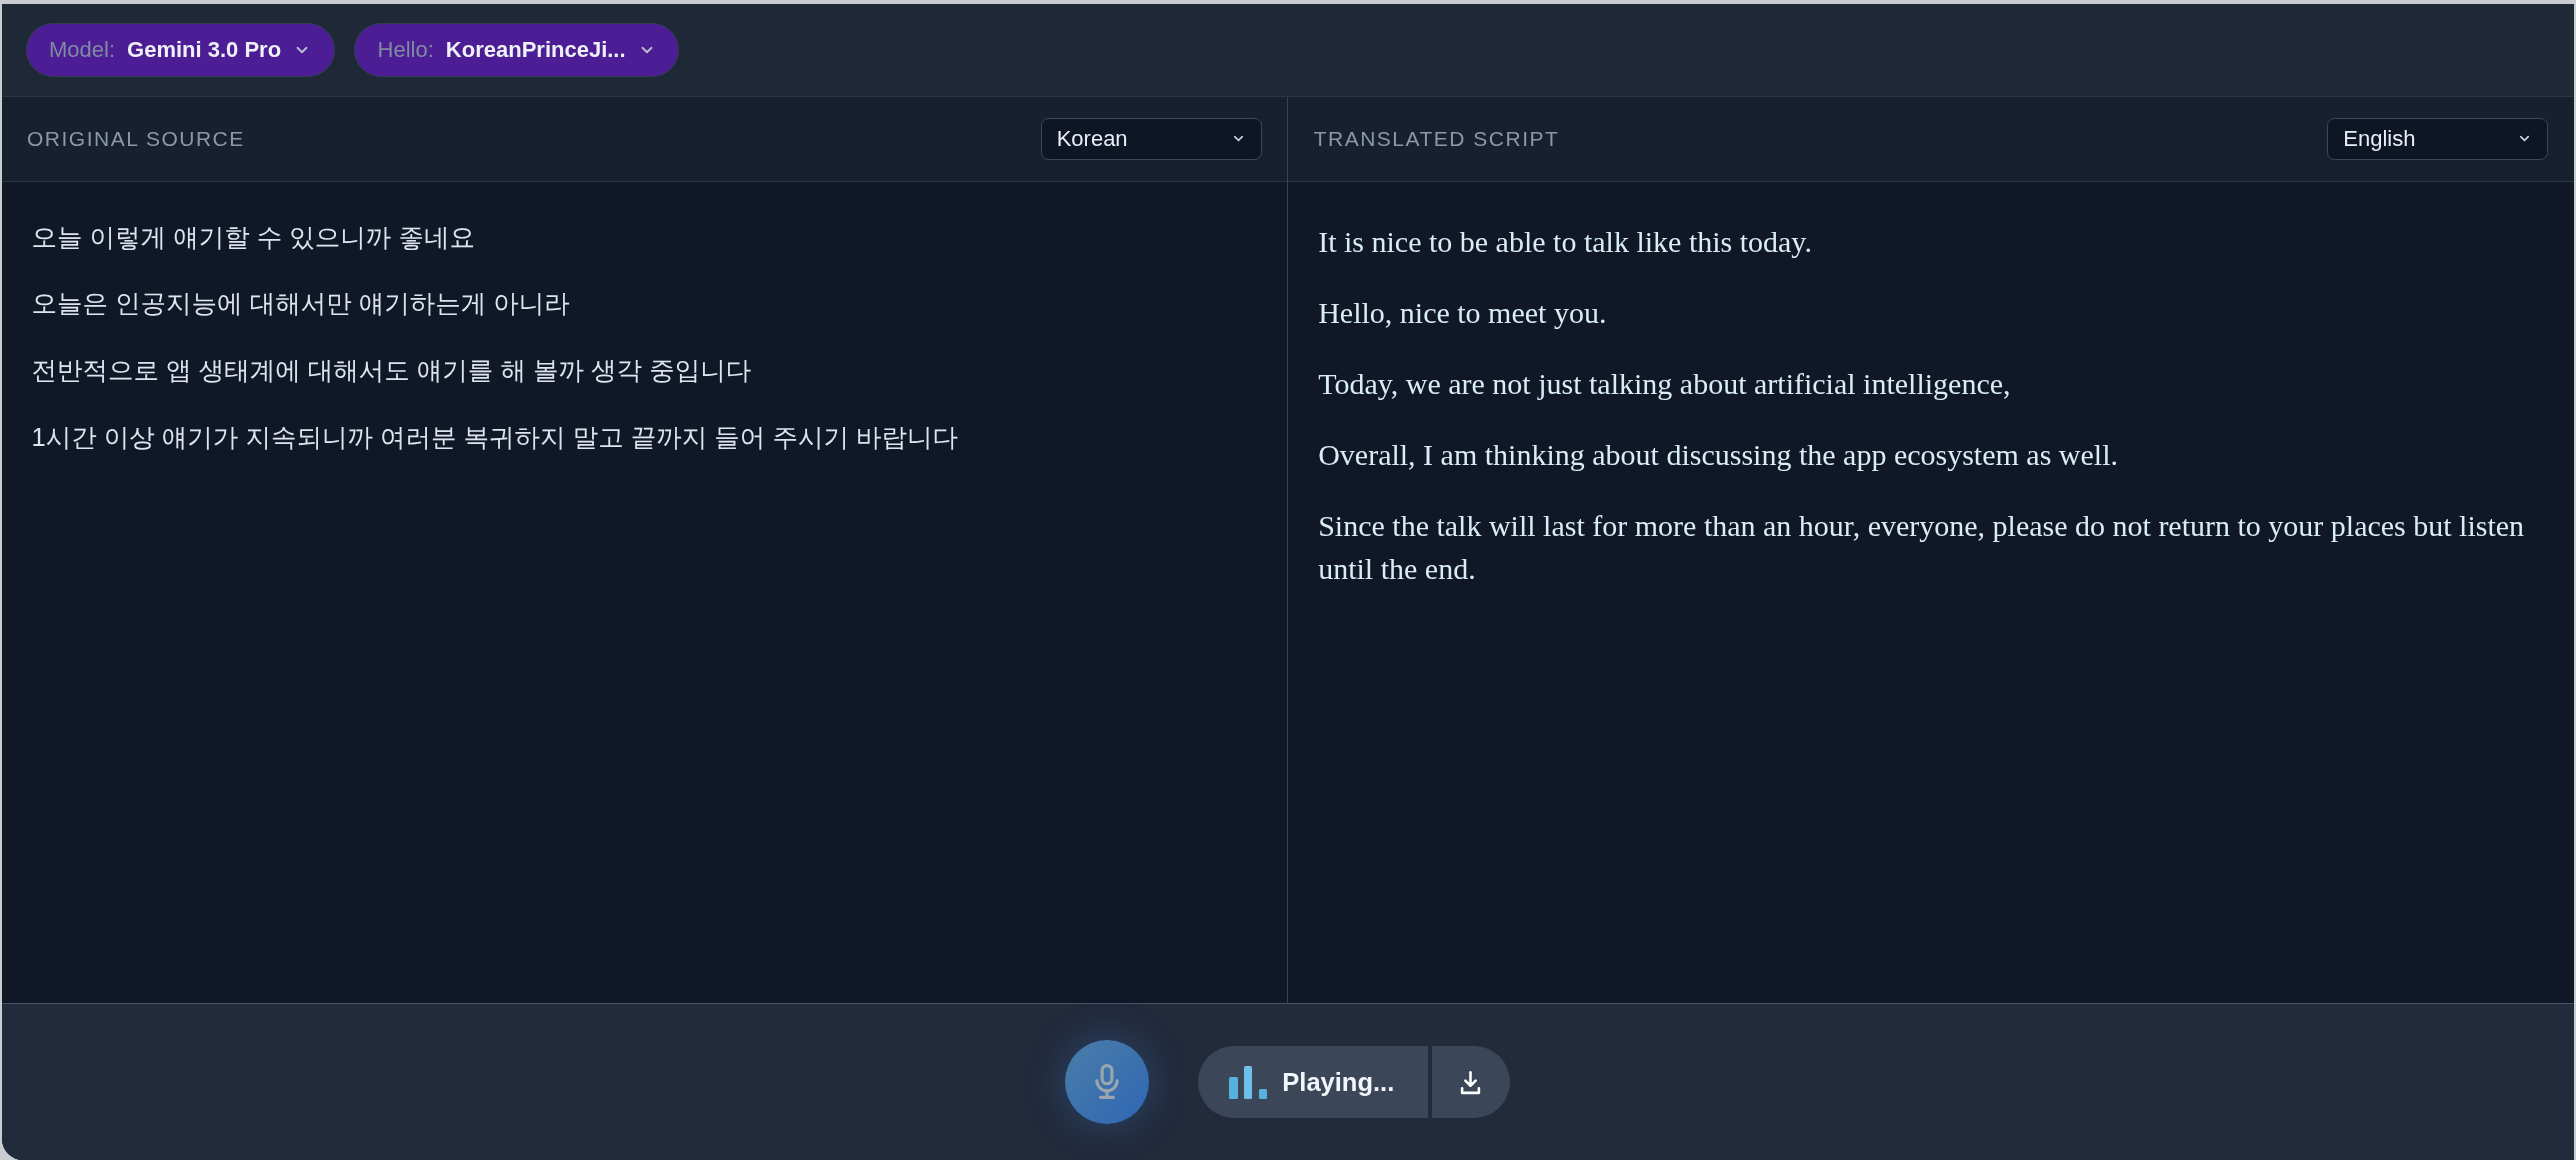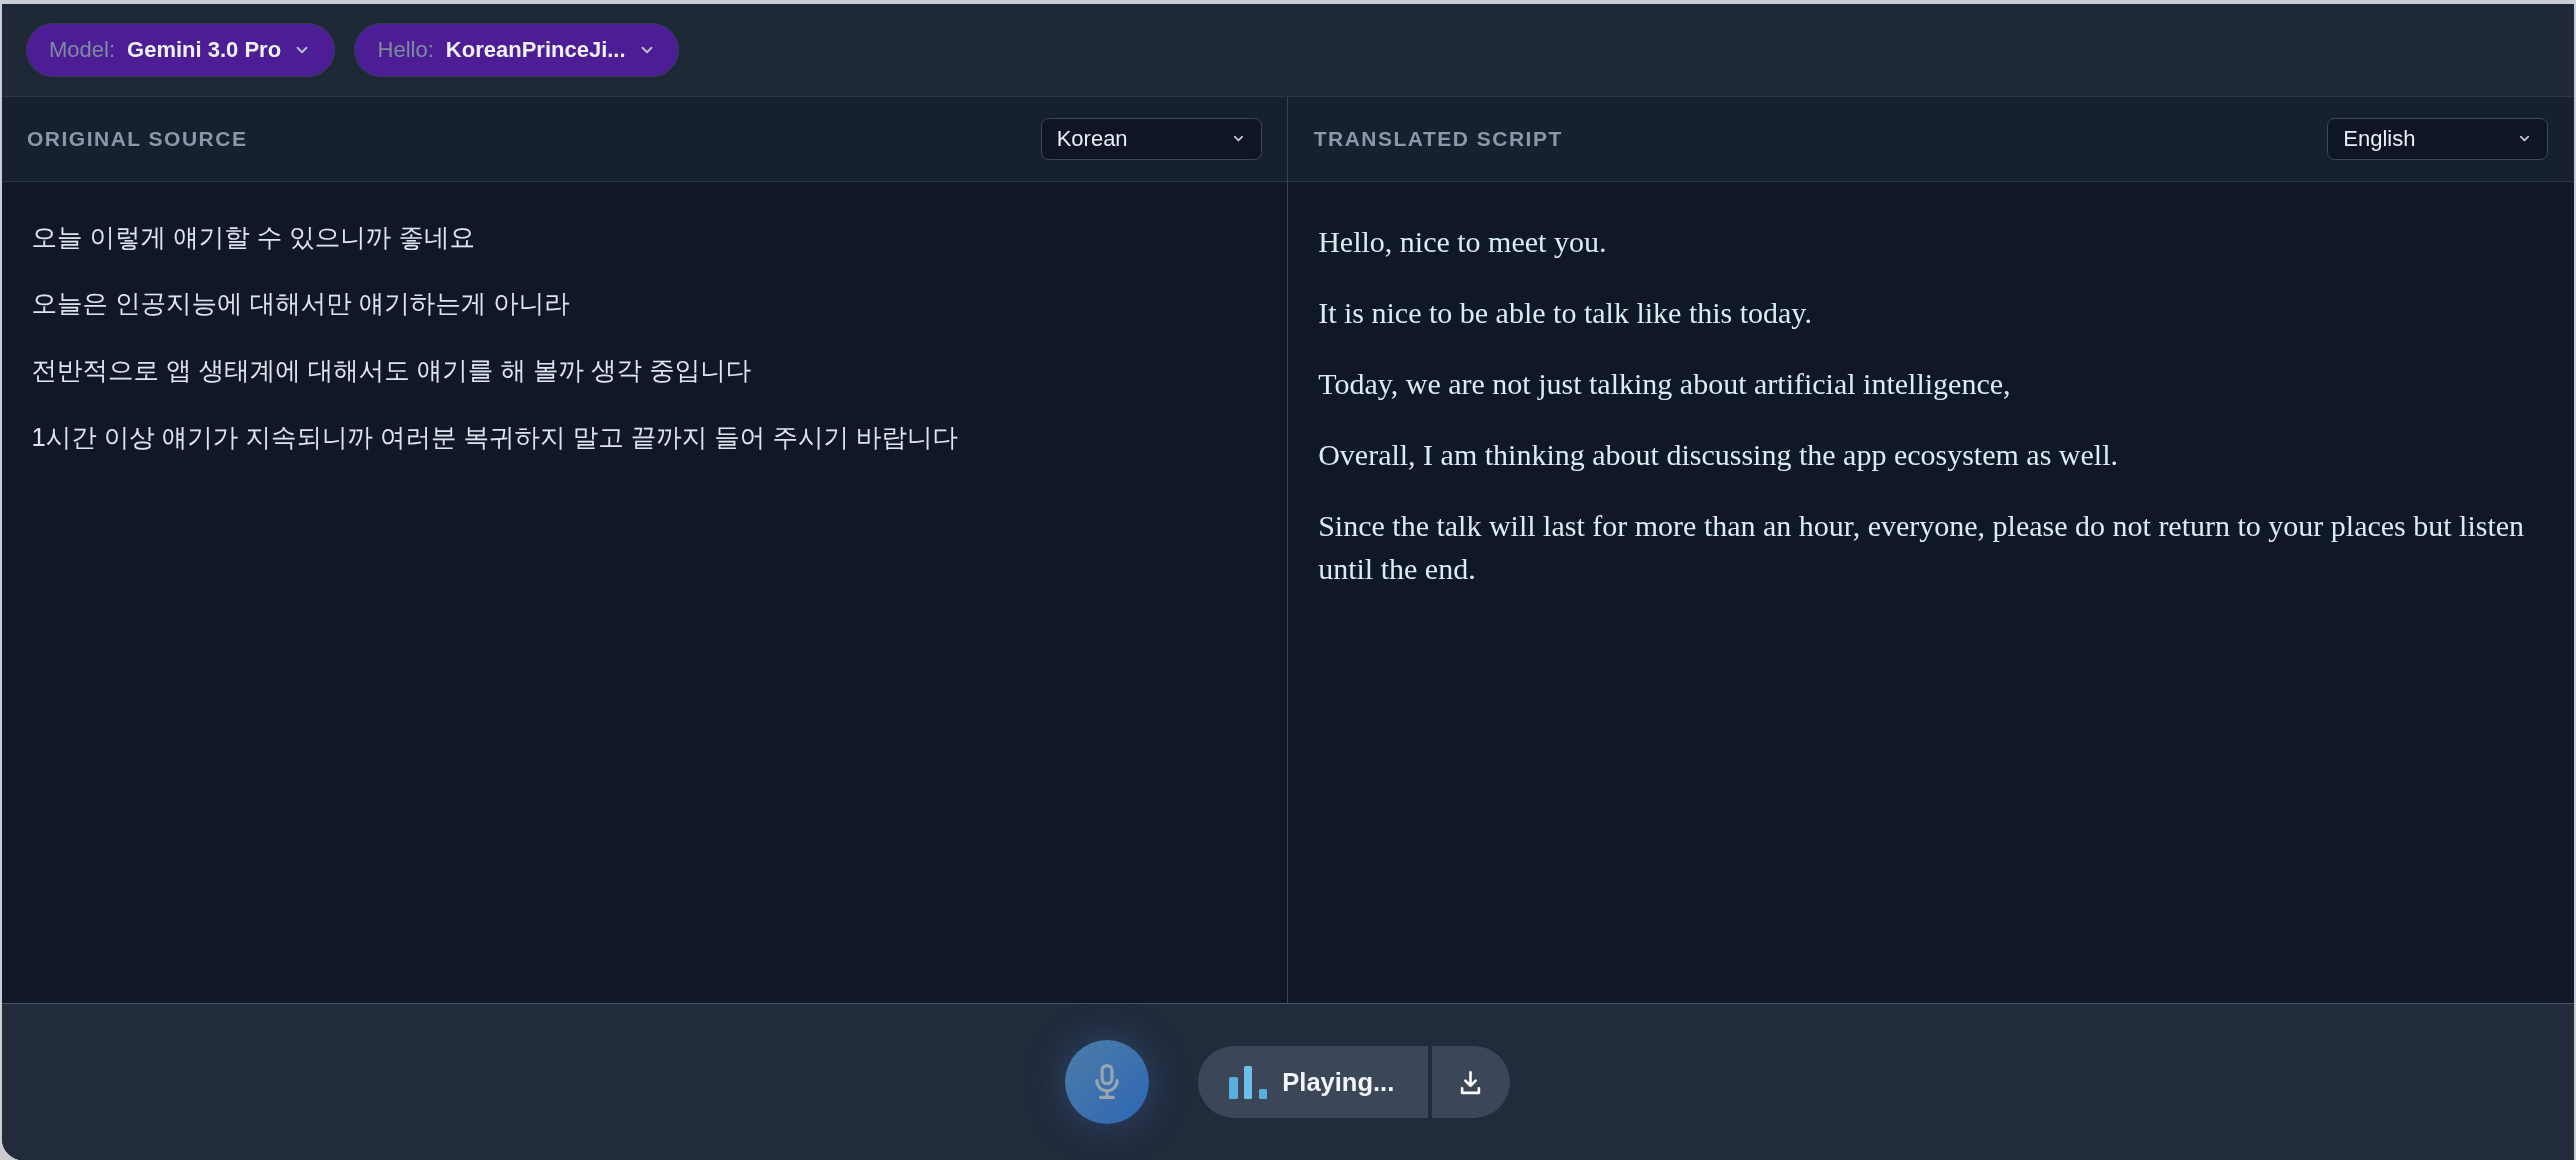--- a/index.html
+++ b/index.html
@@ -51,21 +51,21 @@
   .col.right { border-left:0.7px solid #36425a; }
 
   .panel-head {
     height:85px; flex:0 0 85px;
     background:#17202f;
     border-bottom:0.7px solid #2a3444;
     display:flex; align-items:center; justify-content:space-between;
     padding:0 25.5px;
   }
   .panel-title {
-    color:#8b97aa; font-size:21px; font-weight:bold; letter-spacing:1.5px;
+    color:#8b97aa; font-size:21px; font-weight:normal; letter-spacing:1.5px;
   }
   .select {
     min-width:221px; height:42px;
     background:#0e1626; border:1.5px solid #3c485e; border-radius:7.5px;
     display:flex; align-items:center; justify-content:space-between;
     padding:0 15px; cursor:pointer;
   }
   .select .select-value { color:#e9eef5; font-size:22px; }
   .select .chev { width:15px; height:15px; stroke:#cfd6e0; }
 
@@ -166,22 +166,22 @@
       <div class="panel-head">
         <div class="panel-title">TRANSLATED SCRIPT</div>
         <div class="select">
           <span class="select-value">English</span>
           <svg class="chev" viewBox="0 0 24 24">
               <polyline points="6 9 12 15 18 9"></polyline>
             </svg>
         </div>
       </div>
       <div class="panel-body">
+          <p class="tr-line">It is nice to be able to talk like this today.</p>
           <p class="tr-line">Hello, nice to meet you.</p>
-          <p class="tr-line">It is nice to be able to talk like this today.</p>
           <p class="tr-line">Today, we are not just talking about artificial intelligence,</p>
           <p class="tr-line">Overall, I am thinking about discussing the app ecosystem as well.</p>
           <p class="tr-line">Since the talk will last for more than an hour, everyone, please do not return to your places but listen until the end.</p>
         </div>
     </div>
 
   </div>
 
   <div class="bottombar">
     <button class="mic-btn">

